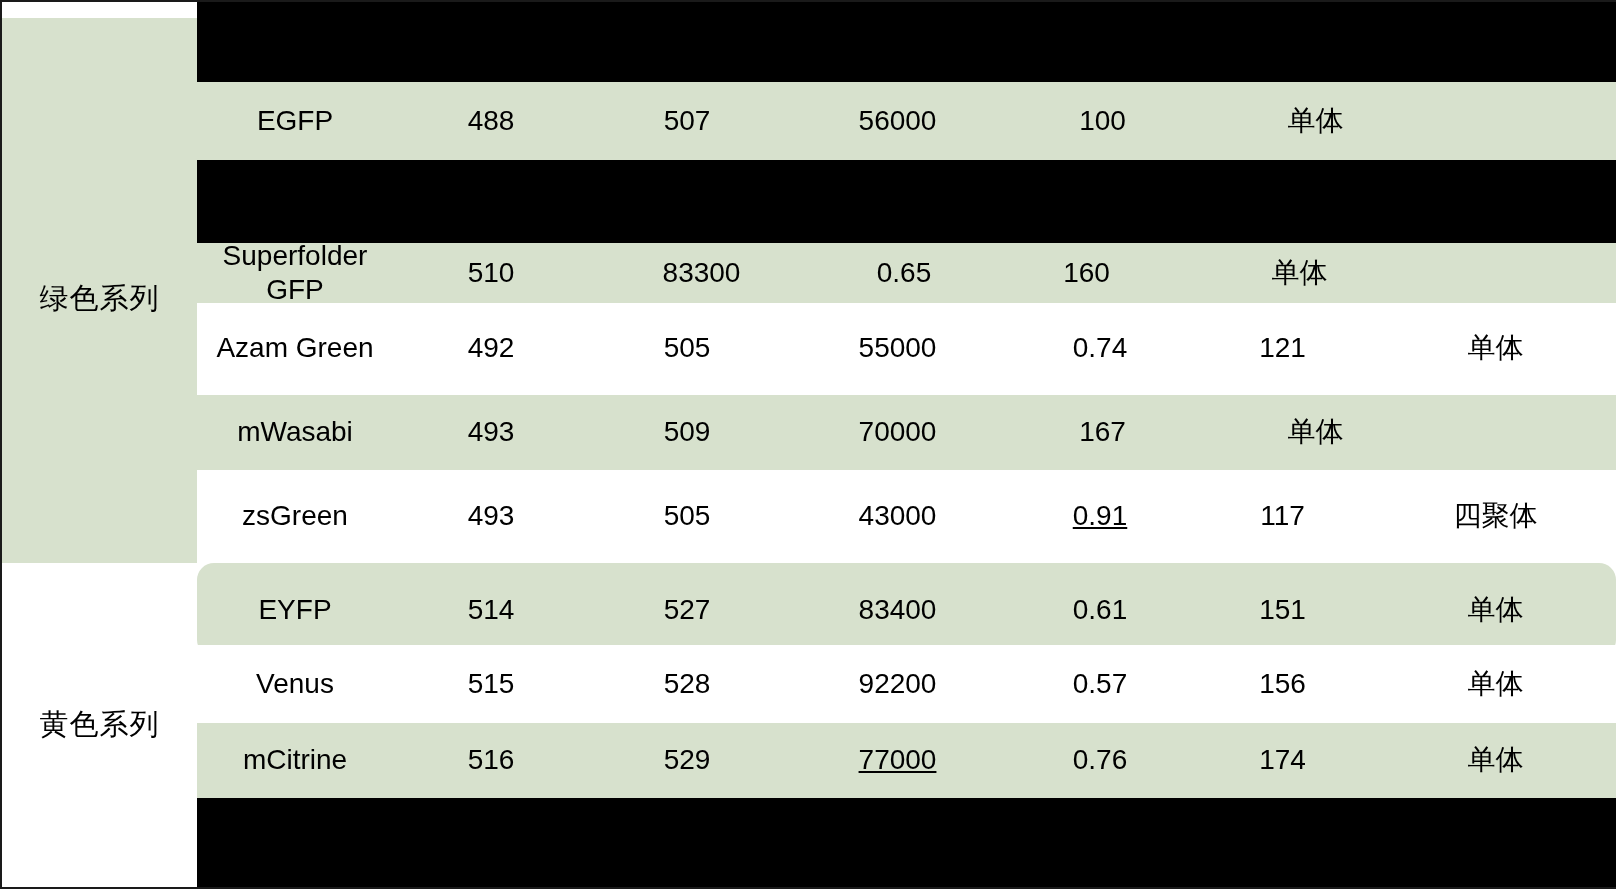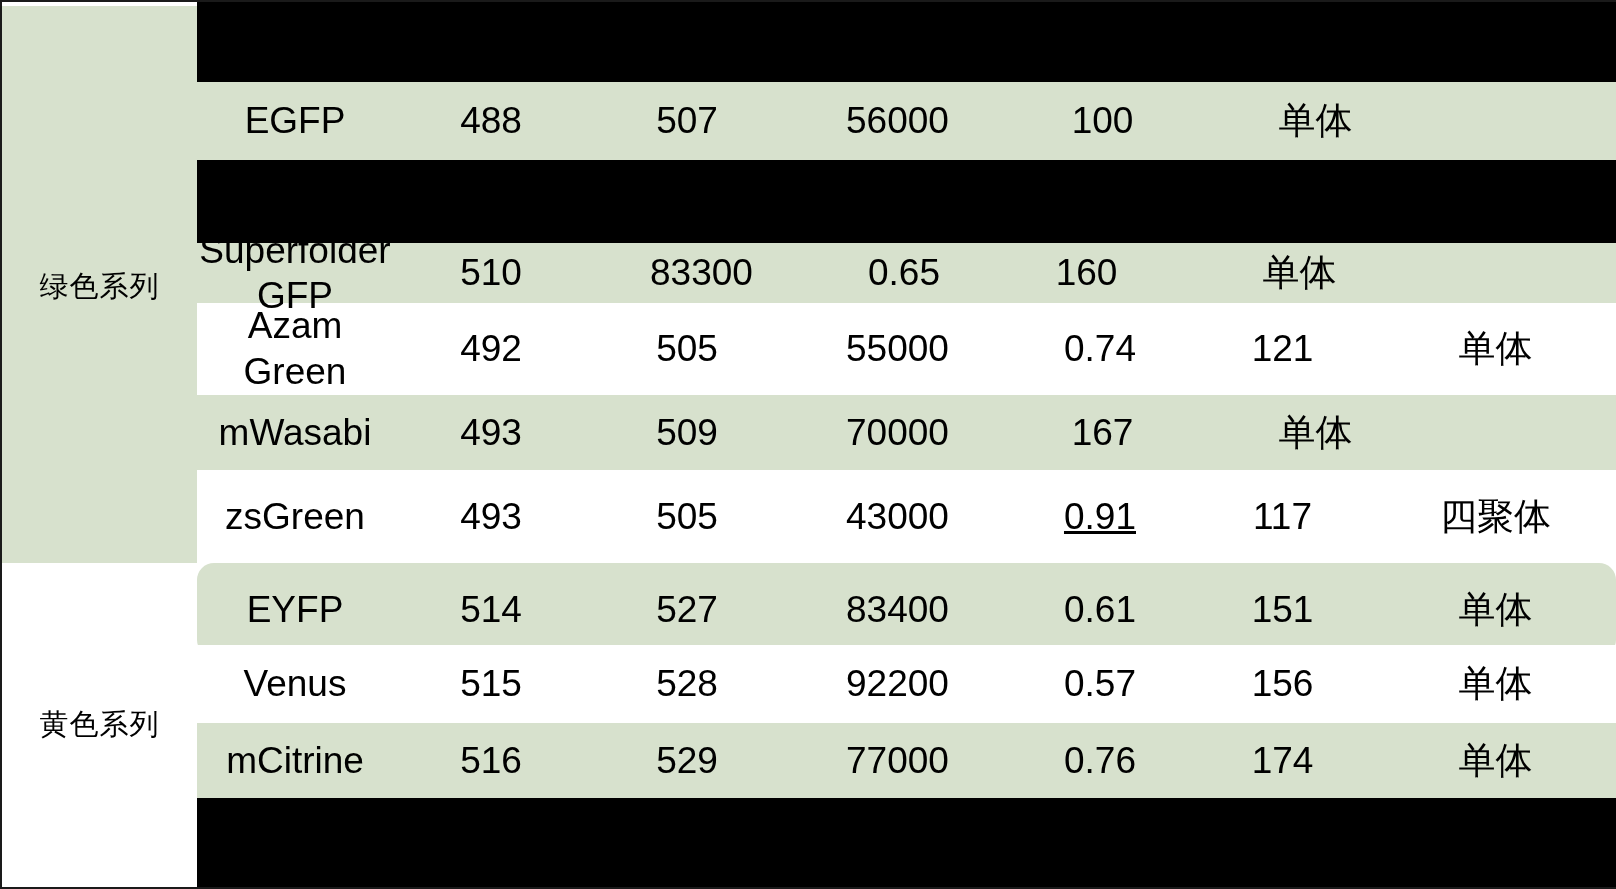--- a/index.html
+++ b/index.html
@@ -66,21 +66,21 @@
   }
   .data-row.redacted {
     background: #000000;
   }
 
   .cell {
     display: flex;
     align-items: center;
     justify-content: center;
     text-align: center;
-    font-size: 37px;
+    font-size: 28px;
     line-height: 1.22;
     white-space: pre-line;
     box-sizing: border-box;
   }
   
   .c0 { width: 196px; }
   .c1 { width: 196px; }
   .c2 { width: 196px; }
   .c3 { width: 225px; }
   .c4 { width: 180px; }
@@ -90,21 +90,21 @@
 </head>
 <body>
 
 <div id="table-root">
 
   <div class="frame-top"></div>
   <div class="frame-left"></div>
   <div class="frame-bottom"></div>
 
   <div id="cat-layer">
-      <div class="cat-cell" style="top: 6px; height: 561px; background: rgb(215, 225, 205);">绿色系列</div>
+      <div class="cat-cell" style="top: 18px; height: 561px; background: rgb(215, 225, 205);">绿色系列</div>
       <div class="cat-cell" style="top: 563px; height: 324px; background: rgb(255, 255, 255);">黄色系列</div>
     </div>
 
   <div id="row-layer">
       <div class="data-row redacted" style="top: 2px; height: 80px; background: rgb(0, 0, 0);"></div>
       <div class="data-row" style="top: 82px; height: 78px; background: rgb(215, 225, 205);">
         <div class="cell c0" style="height: 100%;">EGFP</div>
         <div class="cell c1" style="height: 100%;">488</div>
         <div class="cell c2" style="height: 100%;">507</div>
         <div class="cell c3" style="height: 100%;">56000</div>
@@ -162,21 +162,21 @@
         <div class="cell c2" style="height: 100%;">528</div>
         <div class="cell c3" style="height: 100%;">92200</div>
         <div class="cell c4" style="height: 100%;">0.57</div>
         <div class="cell c5" style="height: 100%;">156</div>
         <div class="cell c6" style="height: 100%;">单体</div>
       </div>
       <div class="data-row" style="top: 723px; height: 75px; background: rgb(215, 225, 205);">
         <div class="cell c0" style="height: 100%;">mCitrine</div>
         <div class="cell c1" style="height: 100%;">516</div>
         <div class="cell c2" style="height: 100%;">529</div>
-        <div class="cell c3" style="height: 100%;">77000</div>
+        <div class="cell c3" style="height: 100%; text-decoration: underline;">77000</div>
         <div class="cell c4" style="height: 100%;">0.76</div>
         <div class="cell c5" style="height: 100%;">174</div>
         <div class="cell c6" style="height: 100%;">单体</div>
       </div>
       <div class="data-row redacted" style="top: 798px; height: 89px; background: rgb(0, 0, 0);"></div>
     </div>
 
 </div>
 
 </body></html>

